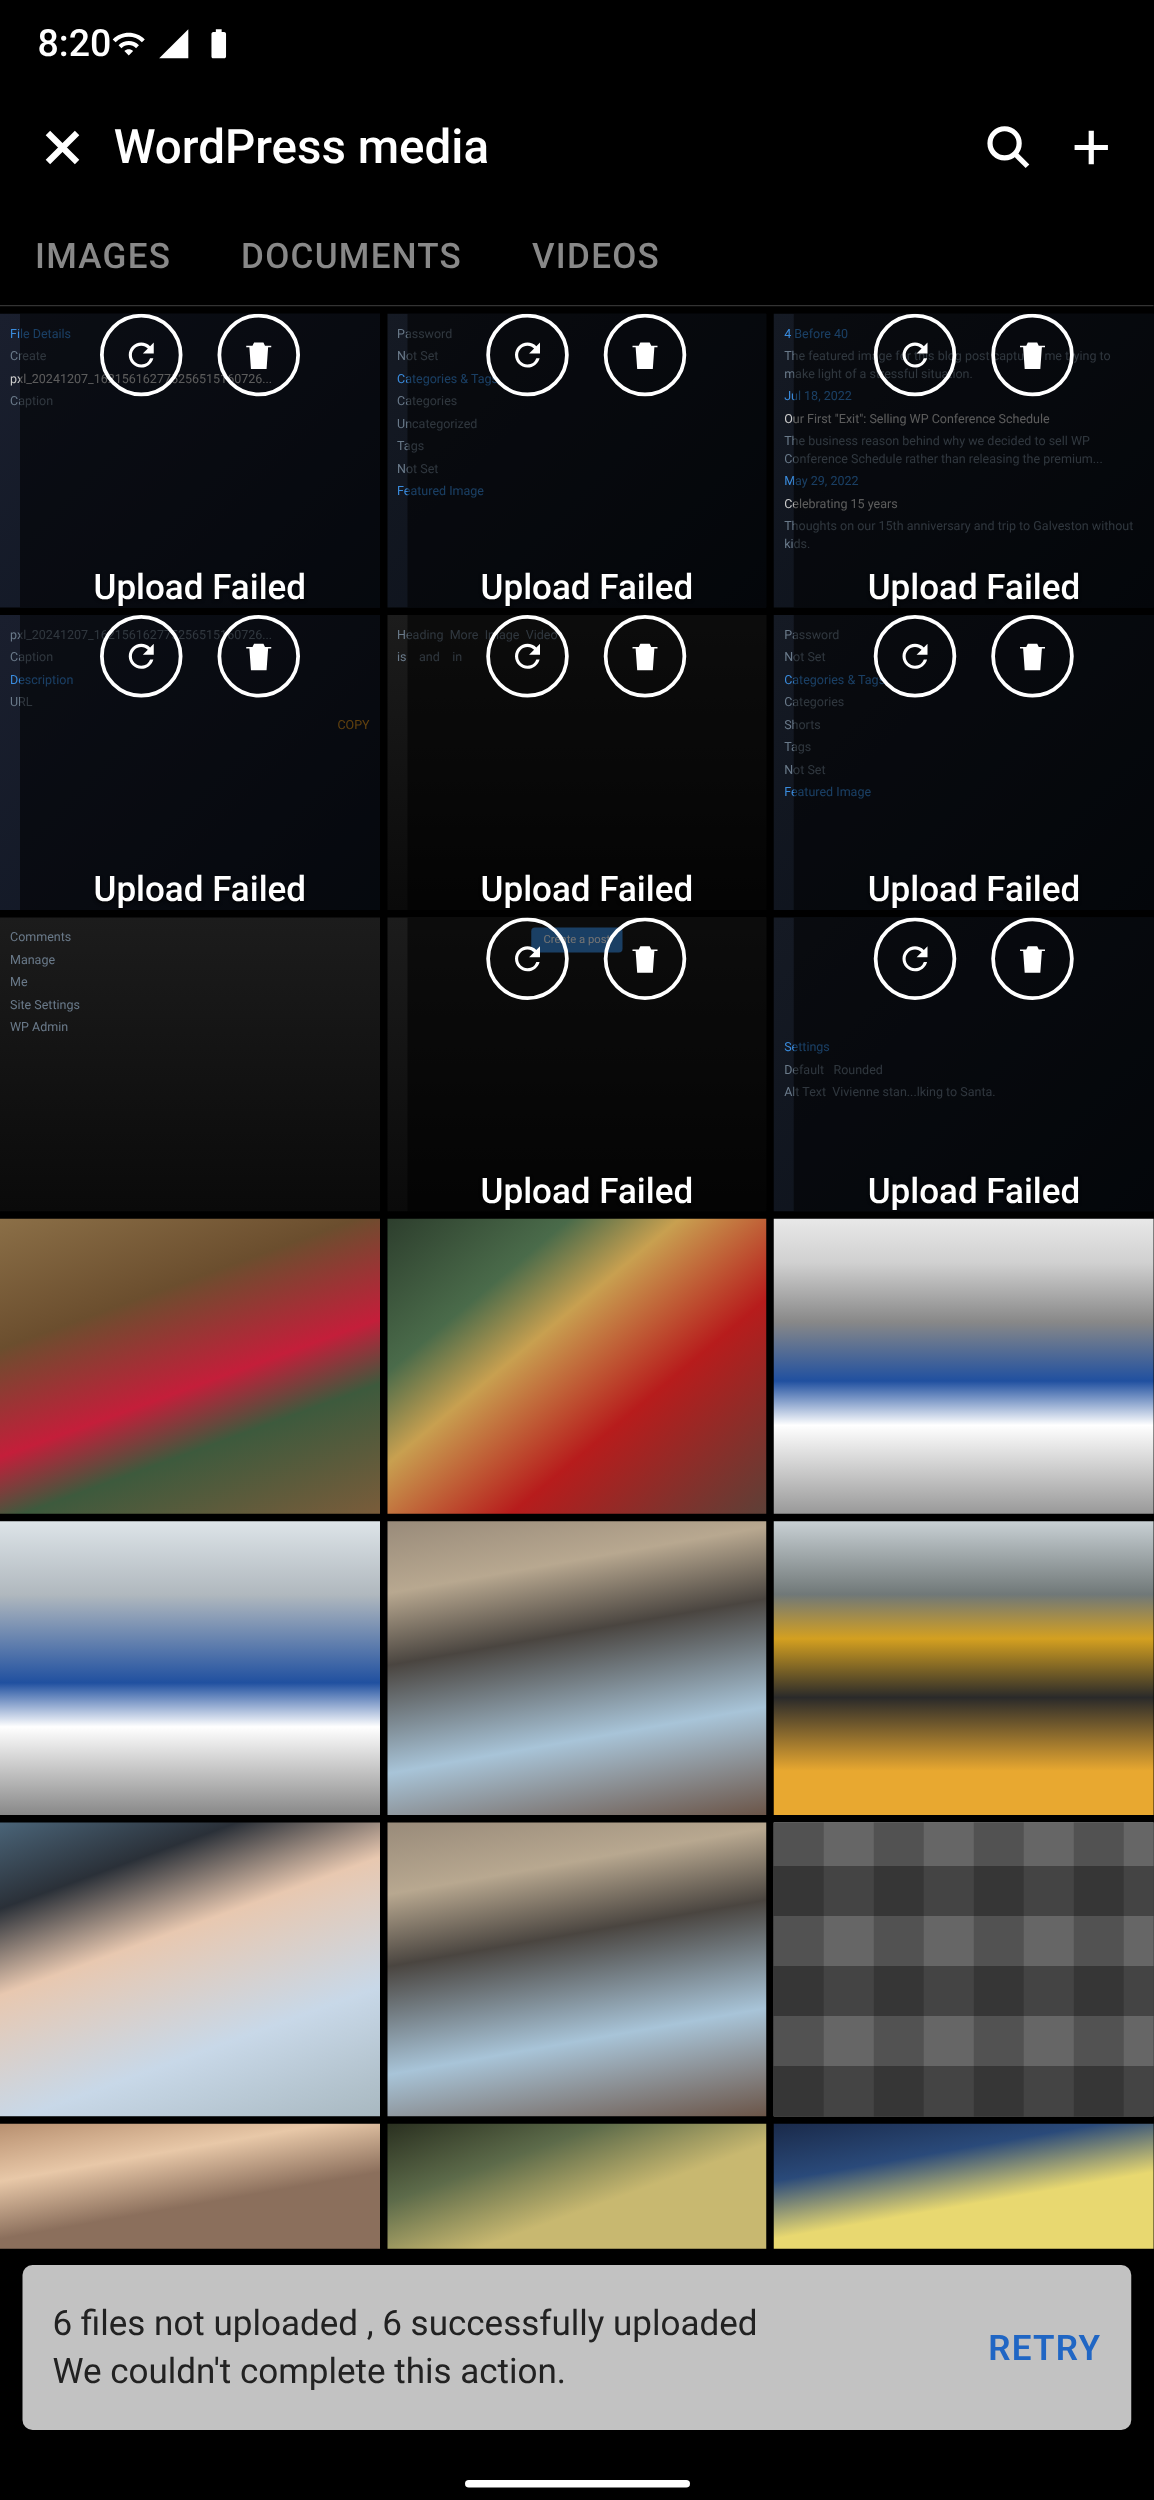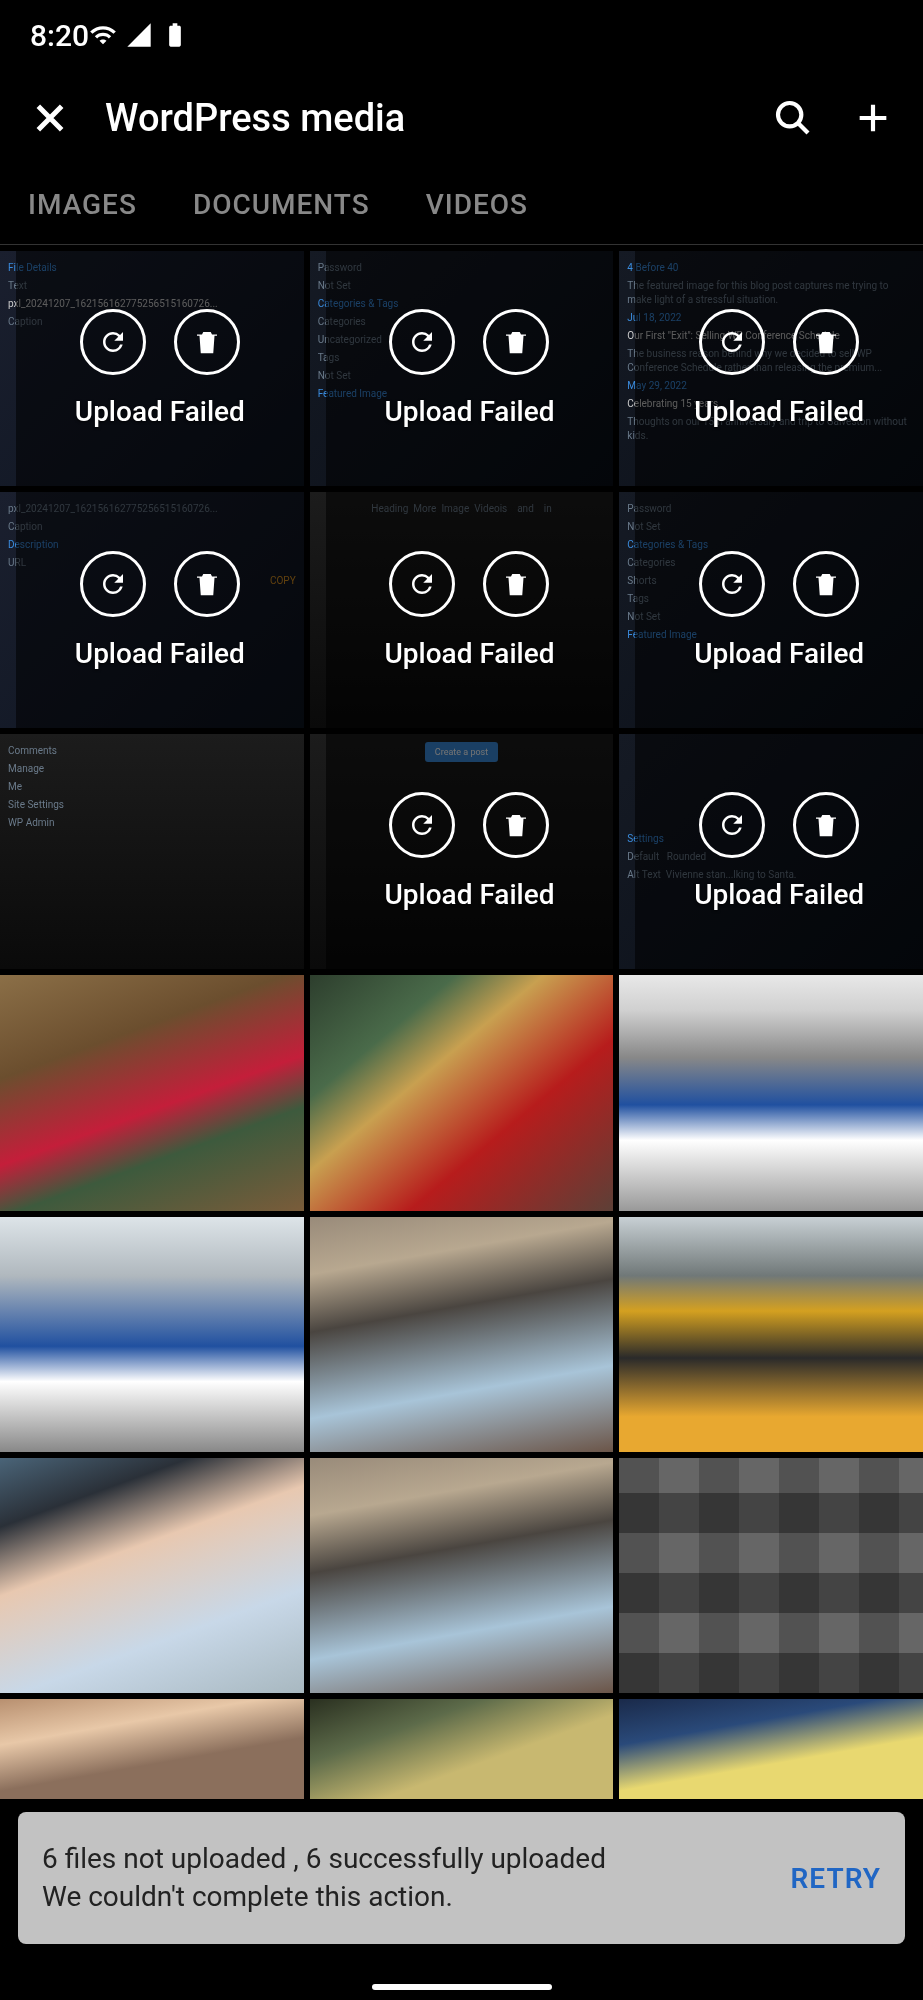--- a/index.html
+++ b/index.html
@@ -3,21 +3,21 @@
 <meta charset="utf-8">
 <style>
   * { box-sizing: border-box; margin: 0; padding: 0; }
   html, body { width: 923px; height: 2000px; background: #000; font-family: Roboto, -apple-system, sans-serif; color: #fff; overflow: hidden; }
   
   .status-bar { height: 70px; display: flex; align-items: center; padding: 0 30px; }
   .status-time { font-size: 30px; font-weight: 500; }
   .status-icons { display: flex; gap: 8px; align-items: center; }
   .status-icons svg { width: 28px; height: 28px; fill: #fff; }
   
-  .app-bar { height: 95px; display: flex; align-items: center; padding: 0 25px; gap: 30px; }
+  .app-bar { height: 95px; display: flex; align-items: center; padding: 0 25px; gap: 16px; }
   .app-bar .close-btn { width: 50px; height: 50px; display: flex; align-items: center; justify-content: center; }
   .app-bar .title { font-size: 38px; font-weight: 500; flex: 1; }
   .app-bar .action-btn { width: 50px; height: 50px; display: flex; align-items: center; justify-content: center; }
   .app-bar svg { width: 40px; height: 40px; stroke: #fff; fill: none; stroke-width: 2.5; }
   .app-bar .close-btn svg { stroke-width: 3; }
   
   .tabs { display: flex; height: 80px; border-bottom: 1px solid #333; }
   .tab { padding: 0 28px; display: flex; align-items: center; font-size: 28px; font-weight: 500; color: #888; letter-spacing: 1px; position: relative; }
   .tab.active { color: #fff; }
   .tab.active::after { content: ''; position: absolute; bottom: -1px; left: 0; right: 0; height: 5px; background: #3a8cde; }
@@ -25,21 +25,21 @@
   .grid { display: grid; grid-template-columns: repeat(3, 1fr); gap: 6px; padding: 6px 0; }
   .cell { position: relative; aspect-ratio: 1.29/1; background: #1a1a1a; overflow: hidden; }
   
   .thumb-dark { background: linear-gradient(135deg, #1a1f2e, #0d1420); }
   .thumb-dark2 { background: linear-gradient(135deg, #151a24, #0a0f18); }
   .thumb-dark3 { background: linear-gradient(180deg, #1c1c1c, #0a0a0a); }
   .thumb-mock { position: absolute; inset: 0; padding: 8px; font-size: 10px; color: #6a7a8a; line-height: 1.4; }
   .thumb-mock .blue { color: #3a8cde; }
   .thumb-mock .line { padding: 2px 0; }
   
-  .overlay { position: absolute; inset: 0; background: rgba(0,0,0,0.55); display: flex; flex-direction: column; align-items: center; justify-content: center; gap: 20px; margin-left: 16px; }
+  .overlay { position: absolute; inset: 0; background: rgba(0,0,0,0.55); display: flex; flex-direction: column; align-items: center; justify-content: space-between; gap: 20px; margin-left: 16px; }
   .overlay-buttons { display: flex; gap: 28px; }
   .circ-btn { width: 66px; height: 66px; border: 3px solid #fff; border-radius: 50%; display: flex; align-items: center; justify-content: center; }
   .circ-btn svg { width: 30px; height: 30px; fill: #fff; }
   .fail-text { font-size: 28px; font-weight: 500; text-shadow: 0 1px 3px rgba(0,0,0,0.8); }
   
   .photo-santa1 { background: linear-gradient(160deg, #8b6f47 0%, #6b4e2e 30%, #c41e3a 55%, #3d5a3d 70%, #7a5c3a 100%); }
   .photo-santa2 { background: linear-gradient(140deg, #2d3e2d 0%, #4a6b4a 25%, #c8a050 40%, #b71c1c 65%, #5d4037 100%); }
   .photo-parade1 { background: linear-gradient(180deg, #e8e8e8 0%, #d0d0d0 15%, #888 35%, #2050a0 55%, #fff 70%, #999 100%); }
   .photo-parade2 { background: linear-gradient(180deg, #dde4e8 0%, #b0b8be 25%, #2050a0 55%, #fff 70%, #888 100%); }
   .photo-family1 { background: linear-gradient(170deg, #998b7a 0%, #b8a890 20%, #4a4540 40%, #a8c4d8 70%, #6b5548 100%); }
@@ -98,21 +98,21 @@
   <div class="tab">IMAGES</div>
   <div class="tab">DOCUMENTS</div>
   <div class="tab">VIDEOS</div>
 </div>
 
 <div class="grid">
 
   <div class="cell thumb-dark">
     <div class="thumb-mock">
       <div class="line blue">File Details</div>
-      <div class="line">Text</div>
+      <div class="line">Create</div>
       <div class="line" style="color:#ccc">pxl_20241207_162156162775256515160726...</div>
       <div class="line">Caption</div>
     </div>
     <div class="overlay">
       <div class="overlay-buttons">
         <div class="circ-btn">
             <svg viewBox="0 0 24 24">
               <path d="M17.65 6.35A7.96 7.96 0 0012 4c-4.42 0-8 3.58-8 8s3.58 8 8 8c3.73 0 6.84-2.55 7.73-6h-2.08A5.99 5.99 0 0112 18c-3.31 0-6-2.69-6-6s2.69-6 6-6c1.66 0 3.14.69 4.22 1.78L13 11h7V4l-2.35 2.35z"></path>
             </svg>
           </div>
@@ -201,21 +201,21 @@
             <svg viewBox="0 0 24 24">
               <path d="M6 7h12l-1 14H7L6 7zm3-3h6l1 2H8l1-2zM4 6h16v1H4z"></path>
             </svg>
           </div>
       </div>
       <div class="fail-text">Upload Failed</div>
     </div>
   </div>
 
   <div class="cell thumb-dark3">
-    <div class="thumb-mock" style="display:flex;flex-direction:row;justify-content:center">
+    <div class="thumb-mock" style="display:flex;flex-direction:column;justify-content:flex-start">
       <div class="line"><span>Heading</span>&nbsp;&nbsp;<span>More</span>&nbsp;&nbsp;<span>Image</span>&nbsp;&nbsp;<span>Video</span></div>
       <div class="line"><span>is</span>&nbsp;&nbsp;&nbsp;&nbsp;<span>and</span>&nbsp;&nbsp;&nbsp;&nbsp;<span>in</span></div>
     </div>
     <div class="overlay">
       <div class="overlay-buttons">
         <div class="circ-btn">
             <svg viewBox="0 0 24 24">
               <path d="M17.65 6.35A7.96 7.96 0 0012 4c-4.42 0-8 3.58-8 8s3.58 8 8 8c3.73 0 6.84-2.55 7.73-6h-2.08A5.99 5.99 0 0112 18c-3.31 0-6-2.69-6-6s2.69-6 6-6c1.66 0 3.14.69 4.22 1.78L13 11h7V4l-2.35 2.35z"></path>
             </svg>
           </div>

